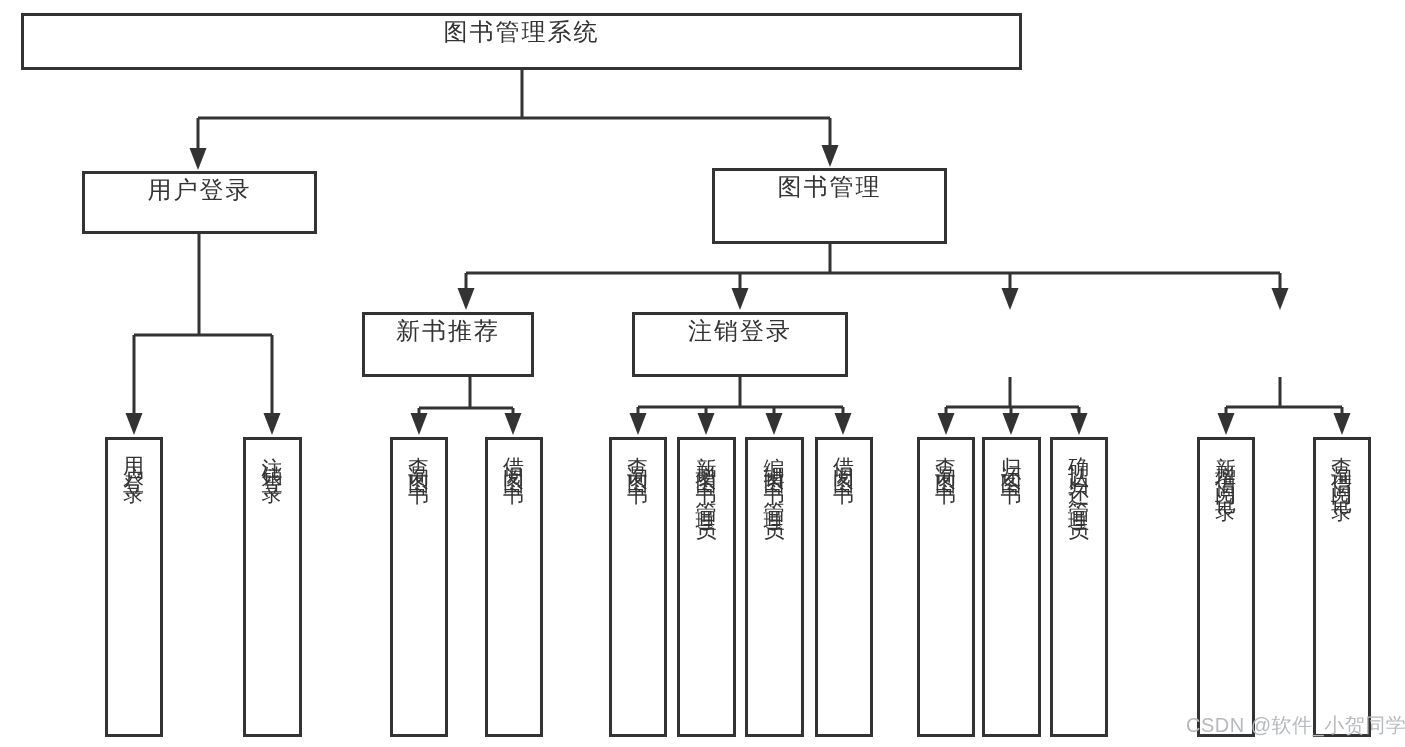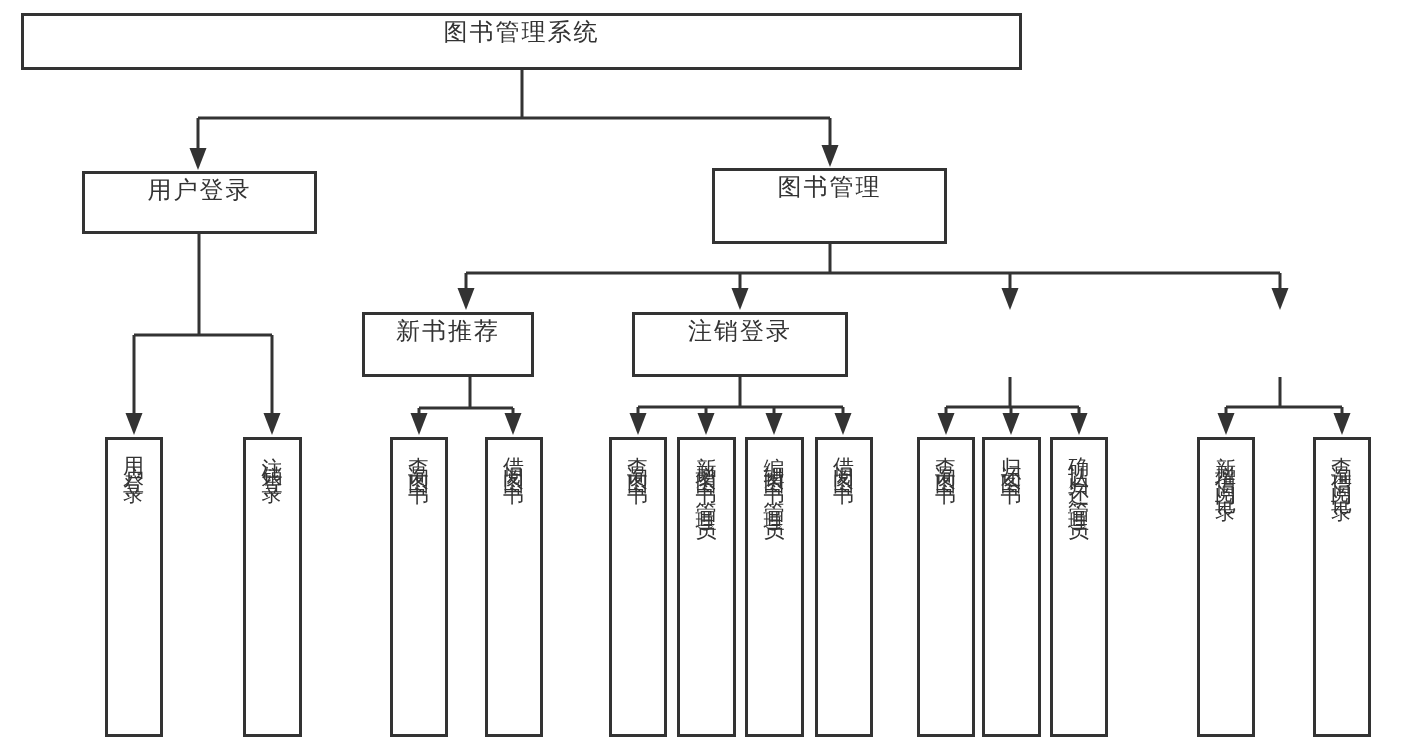--- a/index.html
+++ b/index.html
@@ -176,13 +176,14 @@
   <div class="node leaf lf-11">
     <span class="v-label">确认归还（管理员）</span>
   </div>
   <div class="node leaf lf-12">
     <span class="v-label">新增借阅记录</span>
   </div>
   <div class="node leaf lf-13">
     <span class="v-label">查询借阅记录</span>
   </div>
 
+  <div class="watermark">CSDN @软件_小贺同学</div>
 </div>
 
 </body></html>

